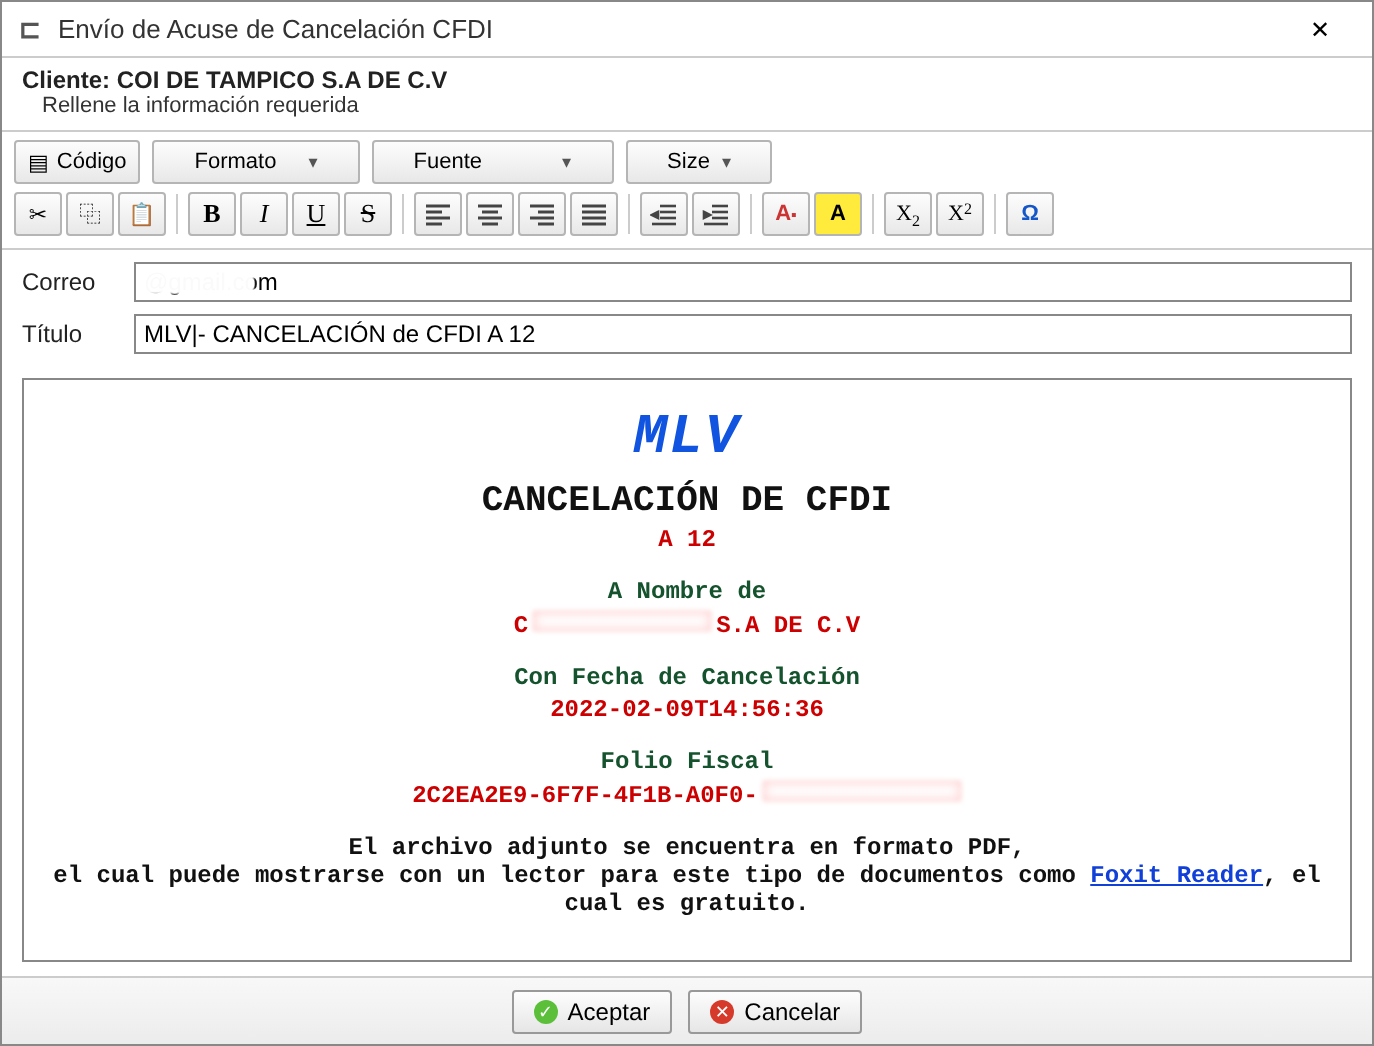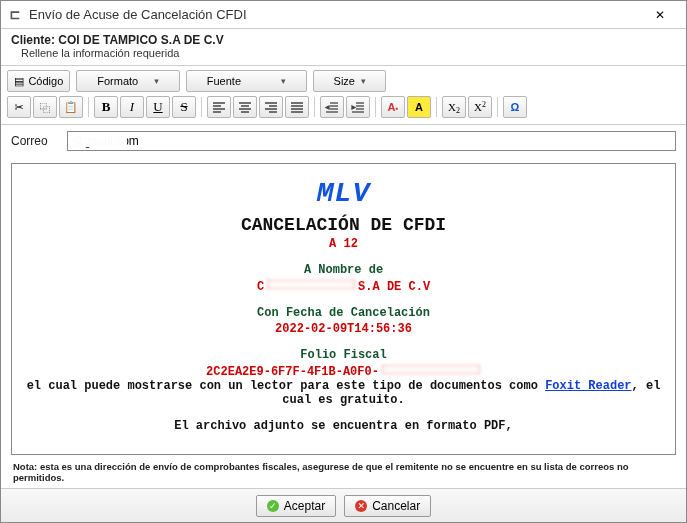--- a/index.html
+++ b/index.html
@@ -199,20 +199,26 @@
 </div>
 
 <div class="form-area">
   <div class="form-row">
     <label>Correo</label>
     <div class="input-wrap">
       <input type="text" value="@gmail.com" style="">
       <span class="redact"></span>
     </div>
   </div>
+  <div class="form-row">
+    <label>Título</label>
+    <div class="input-wrap">
+      <input type="text" value="MLV|- CANCELACIÓN de CFDI A 12" style="">
+    </div>
+  </div>
 </div>
 
 <div class="content-frame">
   <div class="content-inner">
     <div class="brand">MLV</div>
     <div class="h-cancel">CANCELACIÓN DE CFDI</div>
     <div class="a12-red">A 12</div>
 
     <div class="subhead">A Nombre de</div>
     <div class="redline">
@@ -225,24 +231,24 @@
     <div class="redline">
         <span>2022-02-09T14:56:36</span>
       </div>
 
     <div class="subhead">Folio Fiscal</div>
     <div class="redline">
       <span>2C2EA2E9-6F7F-4F1B-A0F0-</span>
       <span class="redact-inline" style="width:100px"></span>
     </div>
 
+    <div class="body-text">El archivo adjunto se encuentra en formato PDF,</div>
     <div class="body-text" style="margin-top:0">
       <span>el cual puede mostrarse con un lector para este tipo de documentos como </span><a class="link">Foxit Reader</a><span>, el cual es gratuito.</span>
     </div>
-    <div class="body-text">El archivo adjunto se encuentra en formato PDF,</div>
   </div>
 </div>
 
 <div class="note">Nota: esta es una dirección de envío de comprobantes fiscales, asegurese de que el remitente no se encuentre en su lista de correos no permitidos.</div>
 
 <div class="footer">
   <div class="btn">
     <span class="icon-circ icon-ok">✓</span>
     <span>Aceptar</span>
   </div>

